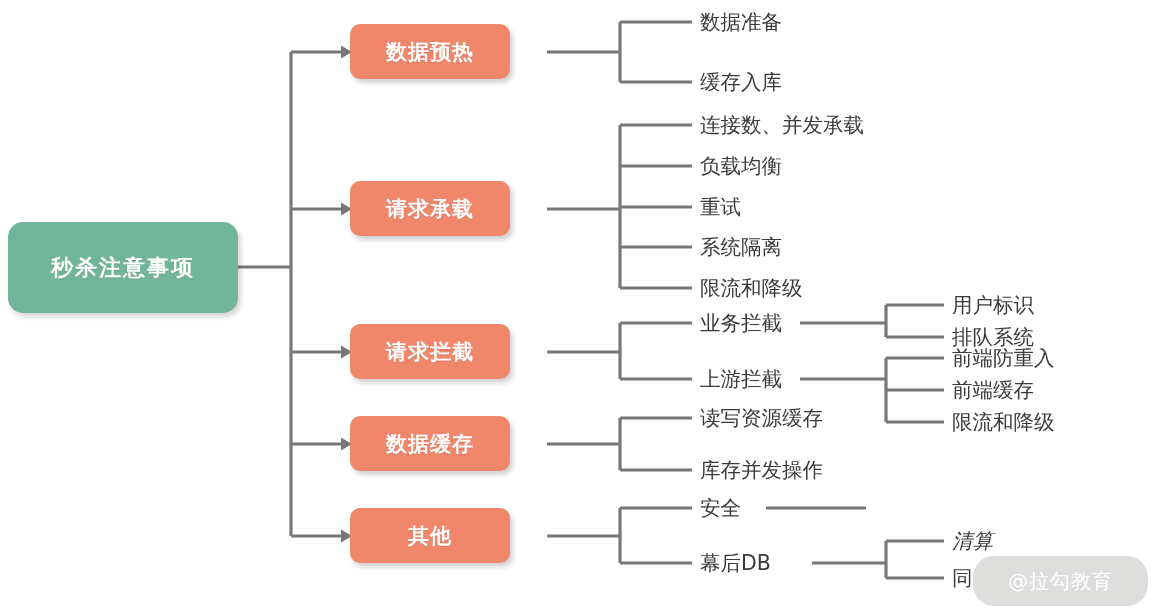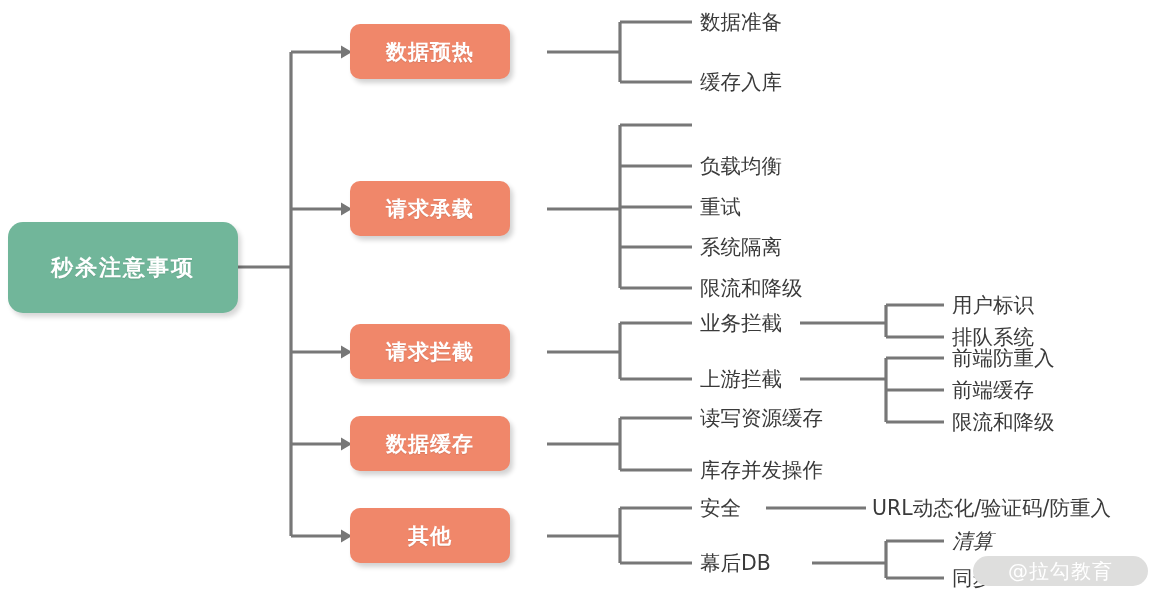--- a/index.html
+++ b/index.html
@@ -39,21 +39,21 @@
     font-size:20px;
     white-space:nowrap;
     line-height:1;
   }
   .leaf.l2{font-size:20.5px;}
   .leaf.l3{font-size:20.5px;}
 
   .watermark{
     position:absolute;
     left:973px;top:556px;
-    width:175px;height:30px;
+    width:175px;height:50px;
     background:#dededd;
     border-radius:21px;
     display:flex;align-items:center;justify-content:center;
     color:#ffffff;
     font-size:20px;
     letter-spacing:1px;
   }
 </style>
 </head>
 <body>
@@ -145,20 +145,21 @@
   <div class="node branch" style="top:416px;">
     <span>数据缓存</span>
   </div>
   <div class="node branch" style="top:508px;">
     <span>其他</span>
   </div>
 
   <div class="leaf l2" style="left:700px;top:12px;">数据准备</div>
   <div class="leaf l2" style="left:700px;top:72px;">缓存入库</div>
 
+  <div class="leaf l2" style="left:700px;top:115px;">连接数、并发承载</div>
   <div class="leaf l2" style="left:700px;top:156px;">负载均衡</div>
   <div class="leaf l2" style="left:700px;top:197px;">重试</div>
   <div class="leaf l2" style="left:700px;top:237px;">系统隔离</div>
   <div class="leaf l2" style="left:700px;top:278px;">限流和降级</div>
 
   <div class="leaf l2" style="left:700px;top:313px;">业务拦截</div>
   <div class="leaf l2" style="left:700px;top:369px;">上游拦截</div>
 
   <div class="leaf l3" style="left:952px;top:295px;">用户标识</div>
   <div class="leaf l3" style="left:952px;top:327px;">排队系统</div>
@@ -166,21 +167,20 @@
   <div class="leaf l3" style="left:952px;top:348px;">前端防重入</div>
   <div class="leaf l3" style="left:952px;top:380px;">前端缓存</div>
   <div class="leaf l3" style="left:952px;top:412px;">限流和降级</div>
 
   <div class="leaf l2" style="left:700px;top:408px;">读写资源缓存</div>
   <div class="leaf l2" style="left:700px;top:460px;">库存并发操作</div>
 
   <div class="leaf l2" style="left:700px;top:498px;">安全</div>
   <div class="leaf l2" style="left:700px;top:553px;">幕后DB</div>
 
-  <div class="leaf l3" style="left:872px;top:498px;">URL动态化/验证码/防重入</div>
 
   <div class="leaf l3" style="left:952px;top:531px;font-style:italic;">清算</div>
   <div class="leaf l3" style="left:952px;top:568px;">同步</div>
 
   <div class="watermark">
     <span>@拉勾教育</span>
   </div>
 
 </div>
 

